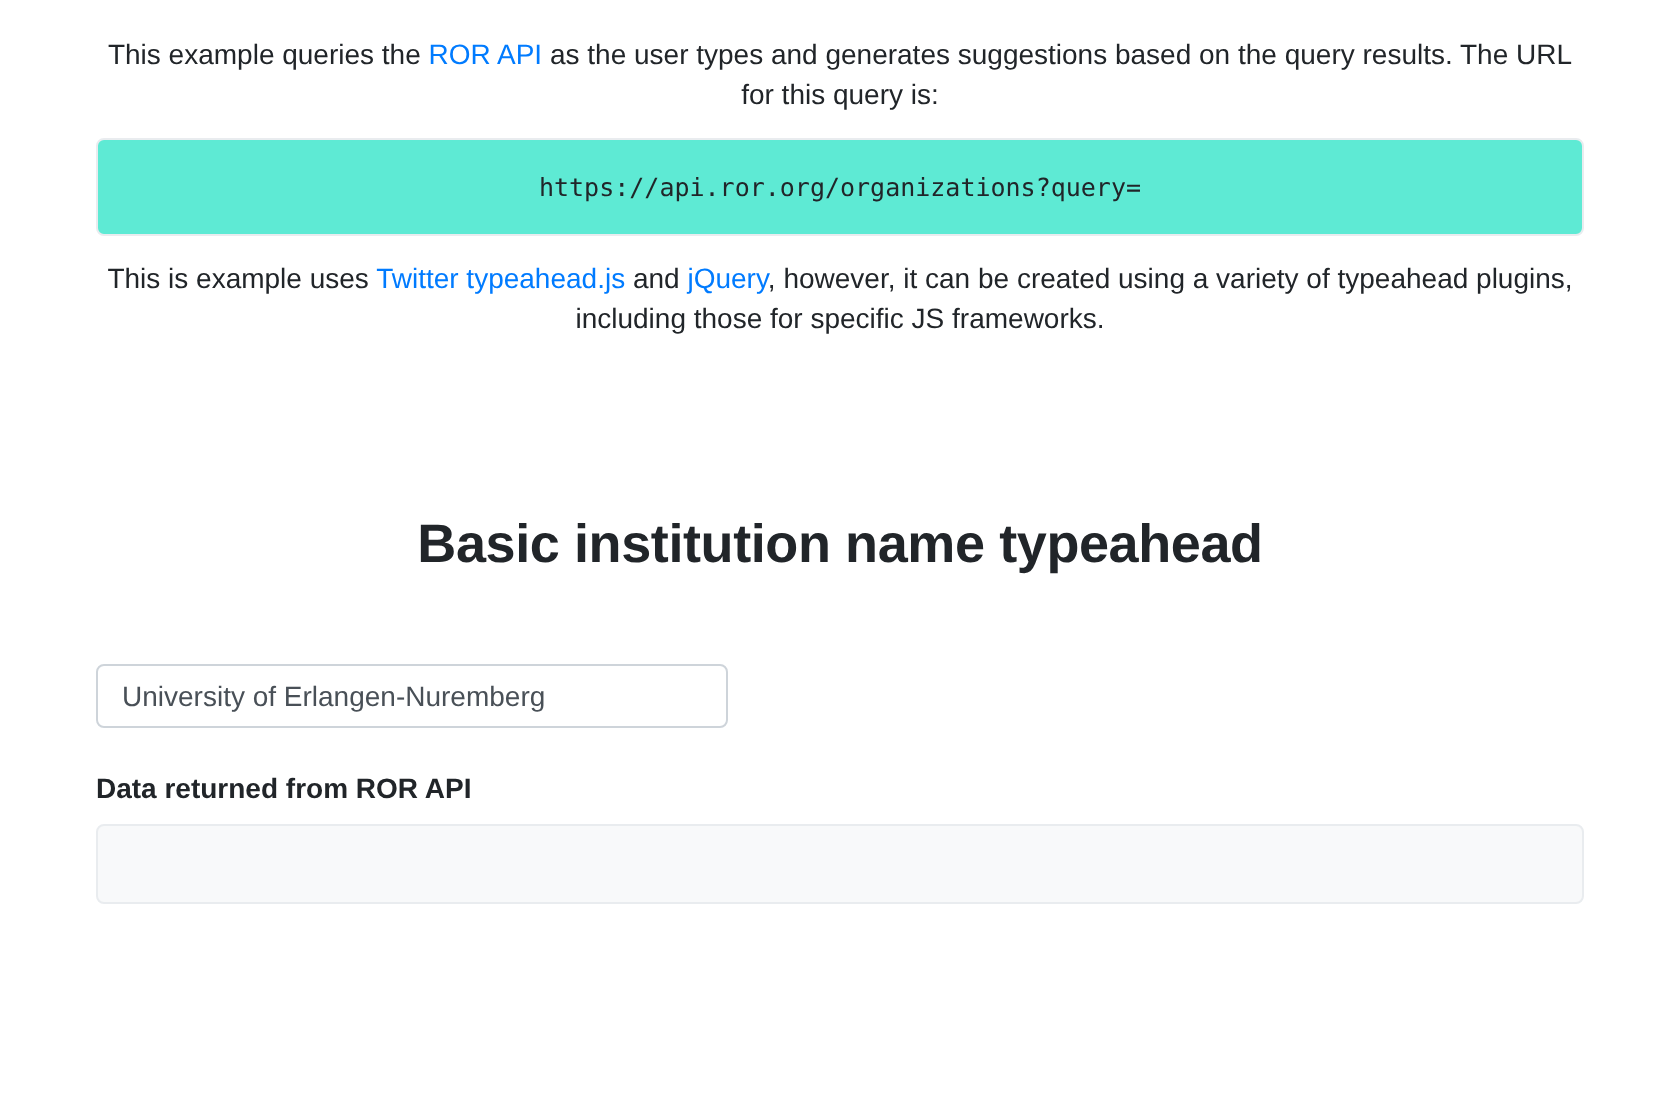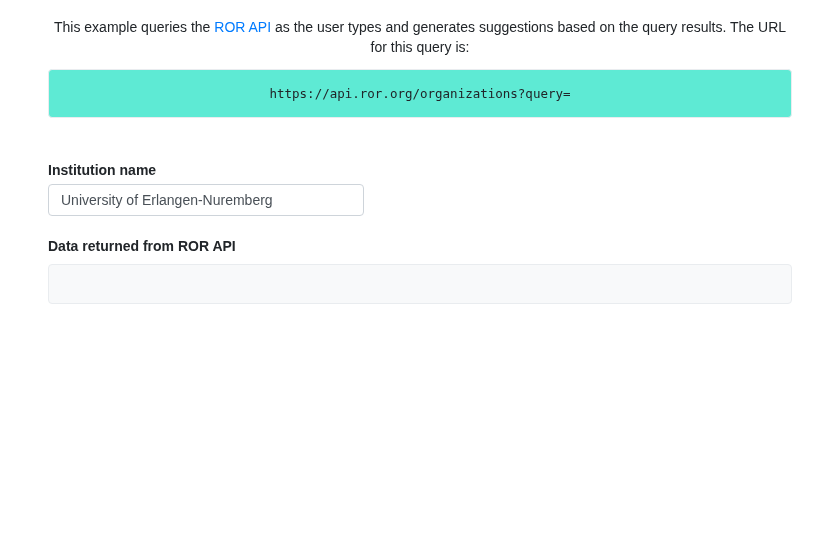--- a/index.html
+++ b/index.html
@@ -103,22 +103,25 @@
 <body>
 
 <div class="container">
 
   <p class="intro">
     <span>This example queries the </span><a class="link">ROR API</a><span> as the user types and generates suggestions based on the query results. The URL for this query is:</span>
   </p>
 
   <div class="code-block">https://api.ror.org/organizations?query=</div>
 
+  <p class="intro2">
+    <span>This is example uses </span><a class="link">Twitter typeahead.js</a><span> and </span><a class="link">jQuery</a><span>, however, it can be created using a variety of typeahead plugins, including those for specific JS frameworks.</span>
+  </p>
 
+  <h2>Basic institution name typeahead</h2>
 
   <div class="form-section">
-    <label class="label">Institution name</label>
     <input type="text" class="text-input" value="University of Erlangen-Nuremberg" style="">
 
     <label class="data-label">Data returned from ROR API</label>
     <div class="data-box"></div>
   </div>
 </div>
 
 </body></html>

